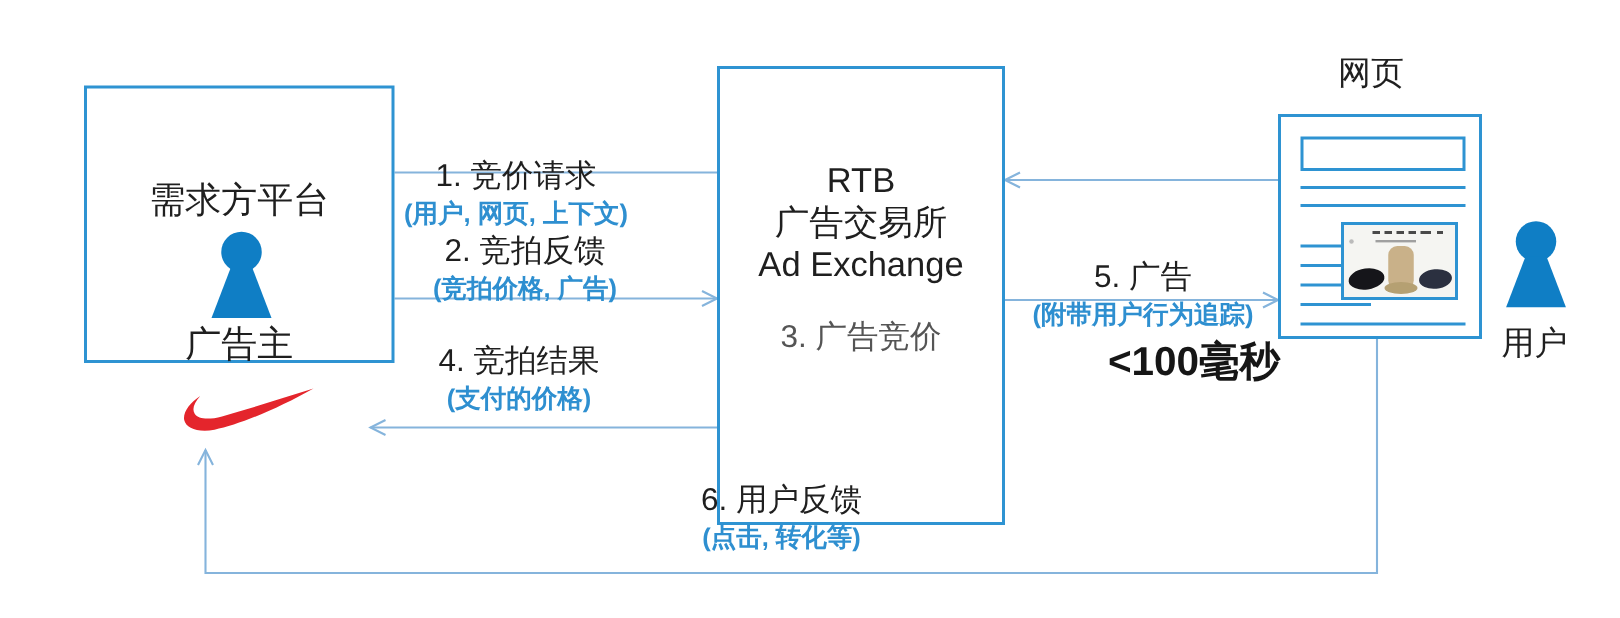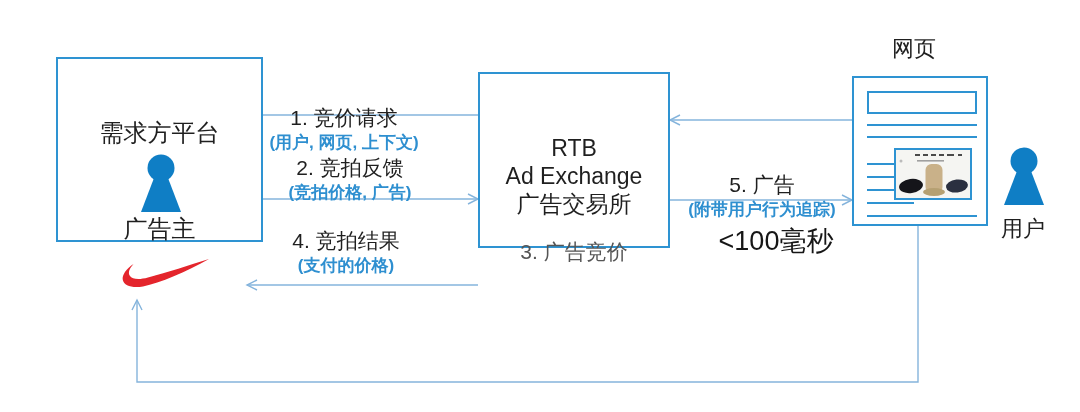--- a/index.html
+++ b/index.html
@@ -10,21 +10,21 @@
   .layer { position:absolute; left:0; top:0; width:1080px; height:412px; }
   .box {
     position:absolute; box-sizing:border-box;
     border:2px solid #2e93d2; background:#ffffff;
   }
   .centered { position:absolute; transform:translateX(-50%); text-align:center; white-space:nowrap; }
   .node-title { font-size:24px; color:#1f1f1f; }
   .edge-label { position:absolute; transform:translateX(-50%); text-align:center; white-space:nowrap; }
   .el-main { font-size:21px; line-height:27px; color:#1f1f1f; }
   .el-sub  { font-size:17px; line-height:24px; color:#2e8fd0; font-weight:600; }
-  .latency { position:absolute; transform:translateX(-50%); font-size:27px; font-weight:normal; color:#161616; white-space:nowrap; }
+  .latency { position:absolute; transform:translateX(-50%); font-size:27px; font-weight:bold; color:#161616; white-space:nowrap;margin-left:20px; }
   .exch-name { position:absolute; top:60px; left:0; width:100%; text-align:center; font-size:23px; line-height:28px; color:#1f1f1f; }
   .exch-step { position:absolute; top:164px; left:0; width:100%; text-align:center; font-size:21px; color:#555555; }
   .wp-el { position:absolute; background:#2e93d2; }
   .wp-rect { position:absolute; box-sizing:border-box; border:2px solid #2e93d2; background:#ffffff; }
   .icon-wrap { position:absolute; }
 </style>
 </head>
 <body>
 
 <div class="canvas">
@@ -55,25 +55,25 @@
       </svg>
     </div>
     <div class="centered node-title" style="left:50%; top:154px;">广告主</div>
     <div class="icon-wrap" style="left:56px; top:198px; width:96px; height:34px;">
       <svg width="96" height="34" viewBox="0 0 96 34">
         <path d="M95 2 C72 15 46 26 29 29.5 C18 31.5 10 28.5 8.8 23 C7.8 18 12.5 11.5 19.5 7 C15.5 11.5 13.8 15.5 15.8 18.8 C18.3 22.5 25 23 34 20.6 C54 15.2 74.5 8.3 95 2 Z" fill="#e4252c"></path>
       </svg>
     </div>
   </div>
 
-  <div class="box" style="left:478px; top:72px; width:192px; height:176px;">
+  <div class="box" style="left:478px; top:44px; width:192px; height:306px;">
     <div class="exch-name">
       <div>RTB</div>
+      <div>广告交易所</div>
       <div>Ad Exchange</div>
-      <div>广告交易所</div>
     </div>
     <div class="exch-step">3. 广告竞价</div>
   </div>
 
   <div class="centered node-title" style="left:914px; top:34px; font-size:22px;">网页</div>
   <div class="box" style="left:852px; top:76px; width:136px; height:150px;">
     <div class="wp-rect" style="left:13px; top:13px; width:110px; height:23px;"></div>
     <div class="wp-el" style="left:13px; top:46px; width:110px; height:2px;"></div>
     <div class="wp-el" style="left:13px; top:58px; width:110px; height:2px;"></div>
     <div class="wp-el" style="left:13px; top:85px; width:28px; height:2px;"></div>
@@ -119,16 +119,20 @@
     <div class="el-sub">(竞拍价格, 广告)</div>
   </div>
   <div class="edge-label" style="left:346px; top:227px;">
     <div class="el-main">4. 竞拍结果</div>
     <div class="el-sub">(支付的价格)</div>
   </div>
   <div class="edge-label" style="left:762px; top:143px;margin-top:28px;">
     <div class="el-main">5. 广告</div>
     <div class="el-sub">(附带用户行为追踪)</div>
   </div>
+  <div class="edge-label" style="left:521px; top:320px;">
+    <div class="el-main">6. 用户反馈</div>
+    <div class="el-sub">(点击, 转化等)</div>
+  </div>
 
   <div class="latency" style="left:776px; top:223px;">&lt;100毫秒</div>
 
 </div>
 
 </body></html>

